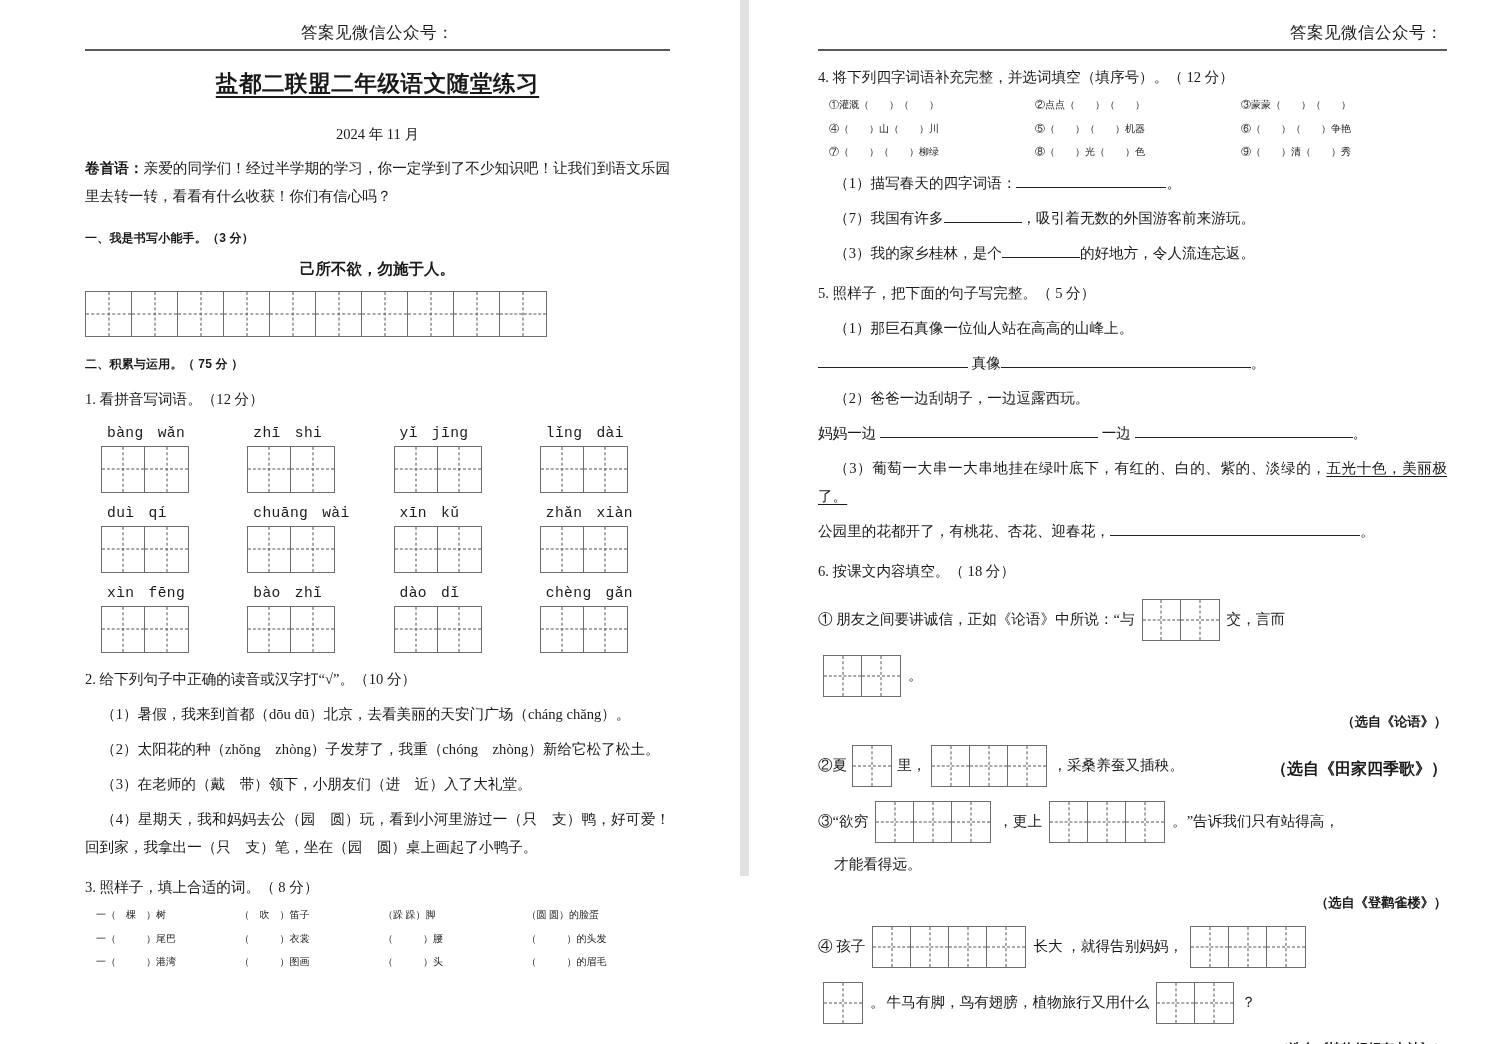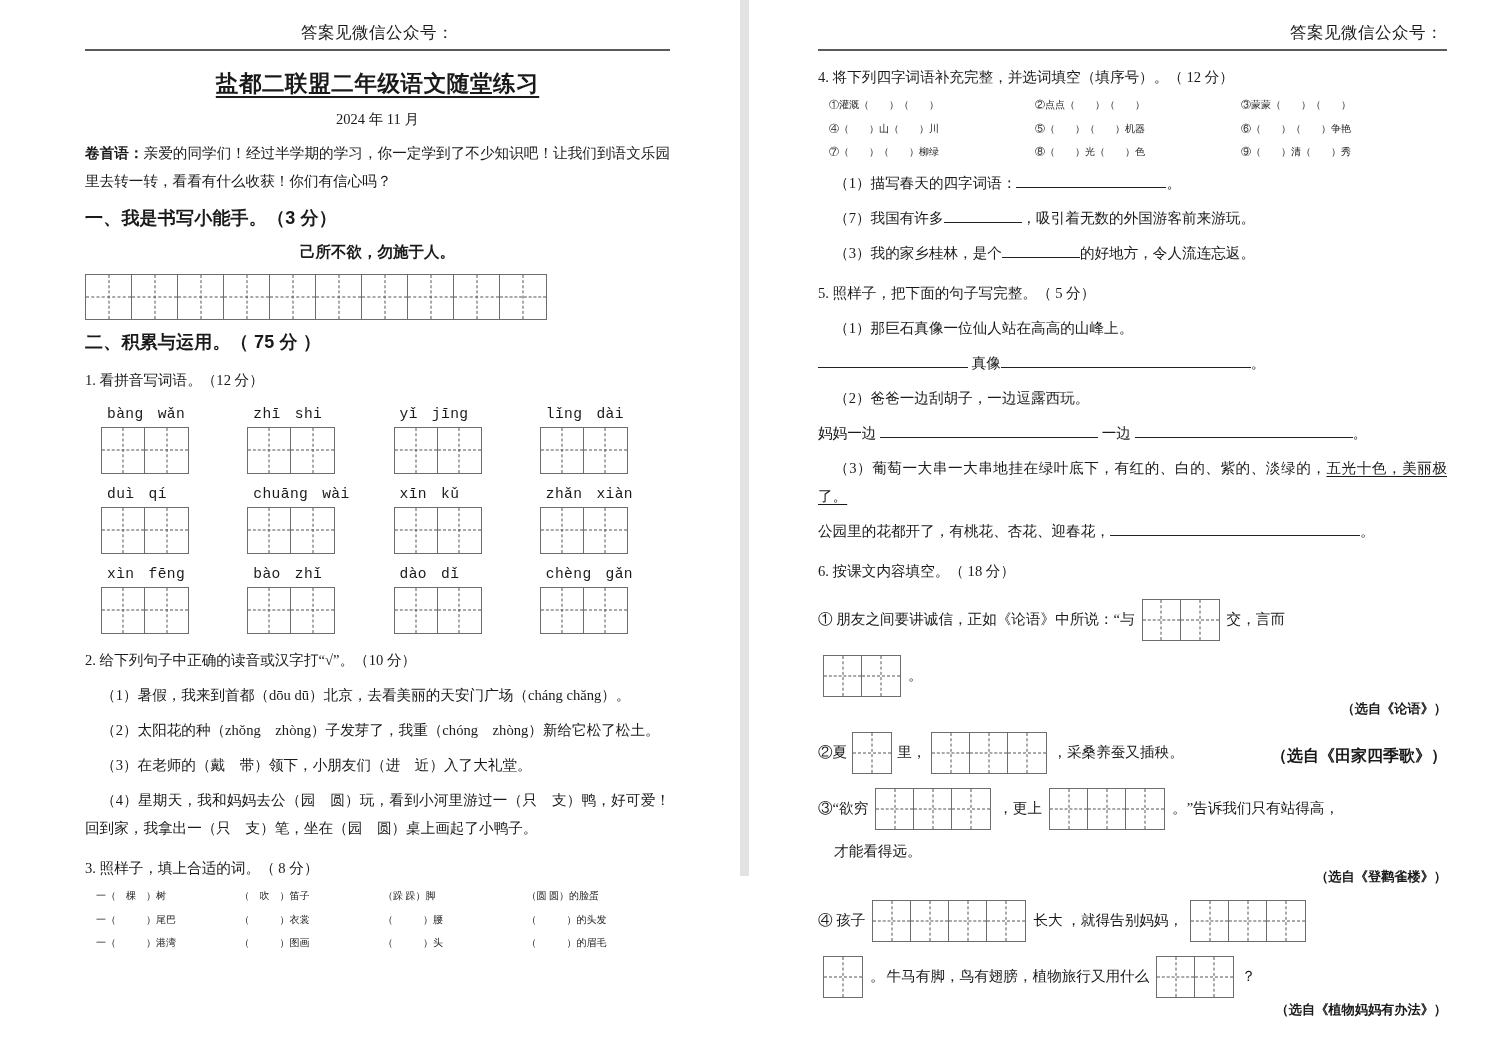--- a/index.html
+++ b/index.html
@@ -27,28 +27,28 @@
   .hdr-left  { text-align: center; }
   .hdr-right { text-align: right; padding-right: 4px; }
   .hdr-rule { border-bottom: 2px solid #5a5a5a; margin-top: 5px; }
 
   .doc-title {
     text-align: center; font-weight: bold; font-size: 22.5px;
     font-family: "Liberation Sans", "DejaVu Sans", sans-serif;
     letter-spacing: .6px; margin-top: 17px;
     text-decoration: underline; text-underline-offset: 5px;
   }
-  .doc-date { text-align: center; font-size: 14.5px; margin-top: 11px; }
+  .doc-date { text-align: center; font-size: 14.5px; margin-top: 26px; }
 
   .preface { font-size: 14.6px; line-height: 1.95; margin-top: 10px; text-align: justify; }
   .preface .lead { font-weight: bold; }
   .preface-body { font-family: "Liberation Serif", serif; }
 
   .sec-head {
-    font-weight: bold; font-size: 18px; margin-top: 10px;
+    font-weight: bold; font-size: 12px; margin-top: 19px;
     font-family: "Liberation Sans", "DejaVu Sans", sans-serif;
     letter-spacing: .2px;
   }
   .q { font-size: 14.6px; line-height: 1.92; margin-top: 12px; text-align: justify; }
   .sub { font-size: 14.6px; line-height: 1.92; margin-top: 7px; text-indent: 1.1em; text-align: justify; }
   .flat { text-indent: 0; }
 
   .motto {
     text-align: center; font-weight: bold; font-size: 15.5px;
     font-family: "Liberation Sans", "DejaVu Sans", sans-serif;
@@ -98,21 +98,21 @@
     display: flex; align-items: center; flex-wrap: wrap;
     font-size: 14.6px; line-height: 1.9; margin-top: 14px;
     gap: 0 2px;
   }
   .g6row .tx { white-space: nowrap; }
   .g6row .tzg { margin: 0 5px; }
 
   .src {
     font-weight: bold; font-size: 13.2px;
     font-family: "Liberation Sans", "DejaVu Sans", sans-serif;
-    text-align: right; margin-top: 3px;
+    text-align: right; margin-top: 16px;
   }
   .src-inline { font-weight: bold; font-size: 16px; font-family: "Liberation Sans", sans-serif; white-space: nowrap; margin-top: 7px; }
 
   .row-between { display: flex; align-items: center; justify-content: space-between; }
 
   .idiom-row { display: flex; font-size: 10px; line-height: 1.95; margin-top: 4px; padding-left: 1.1em; }
   .idiom-row > span { flex: 1 1 0; white-space: nowrap; }
 </style>
 </head>
 <body>

